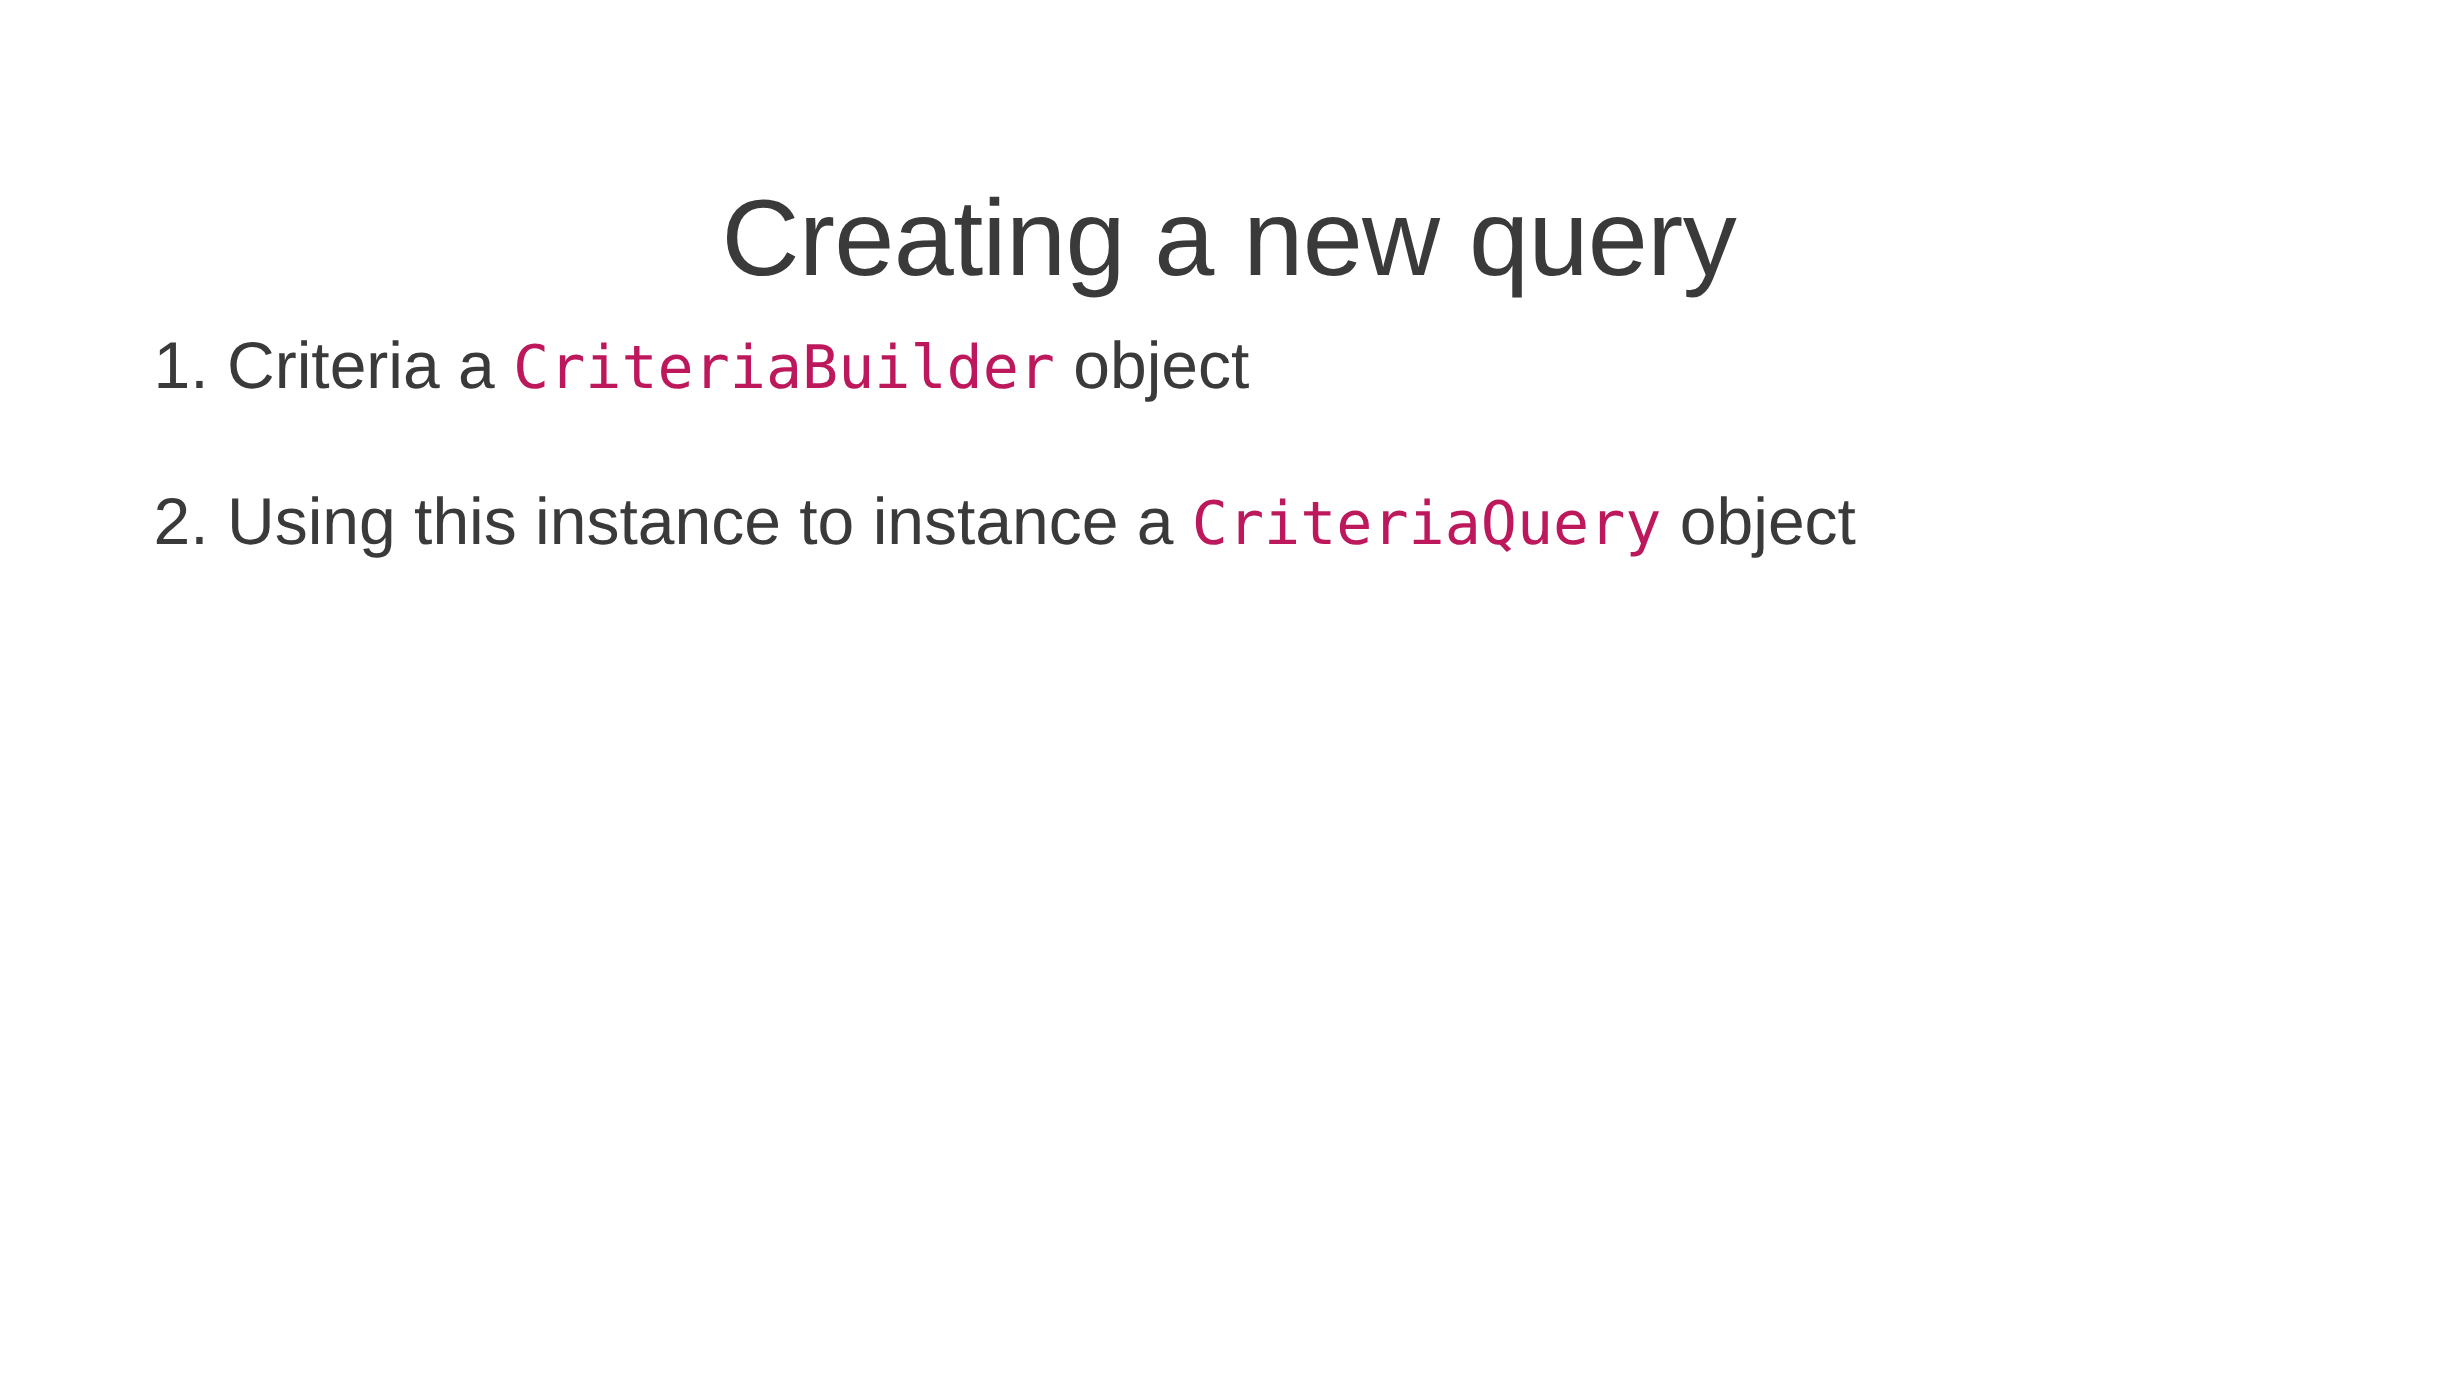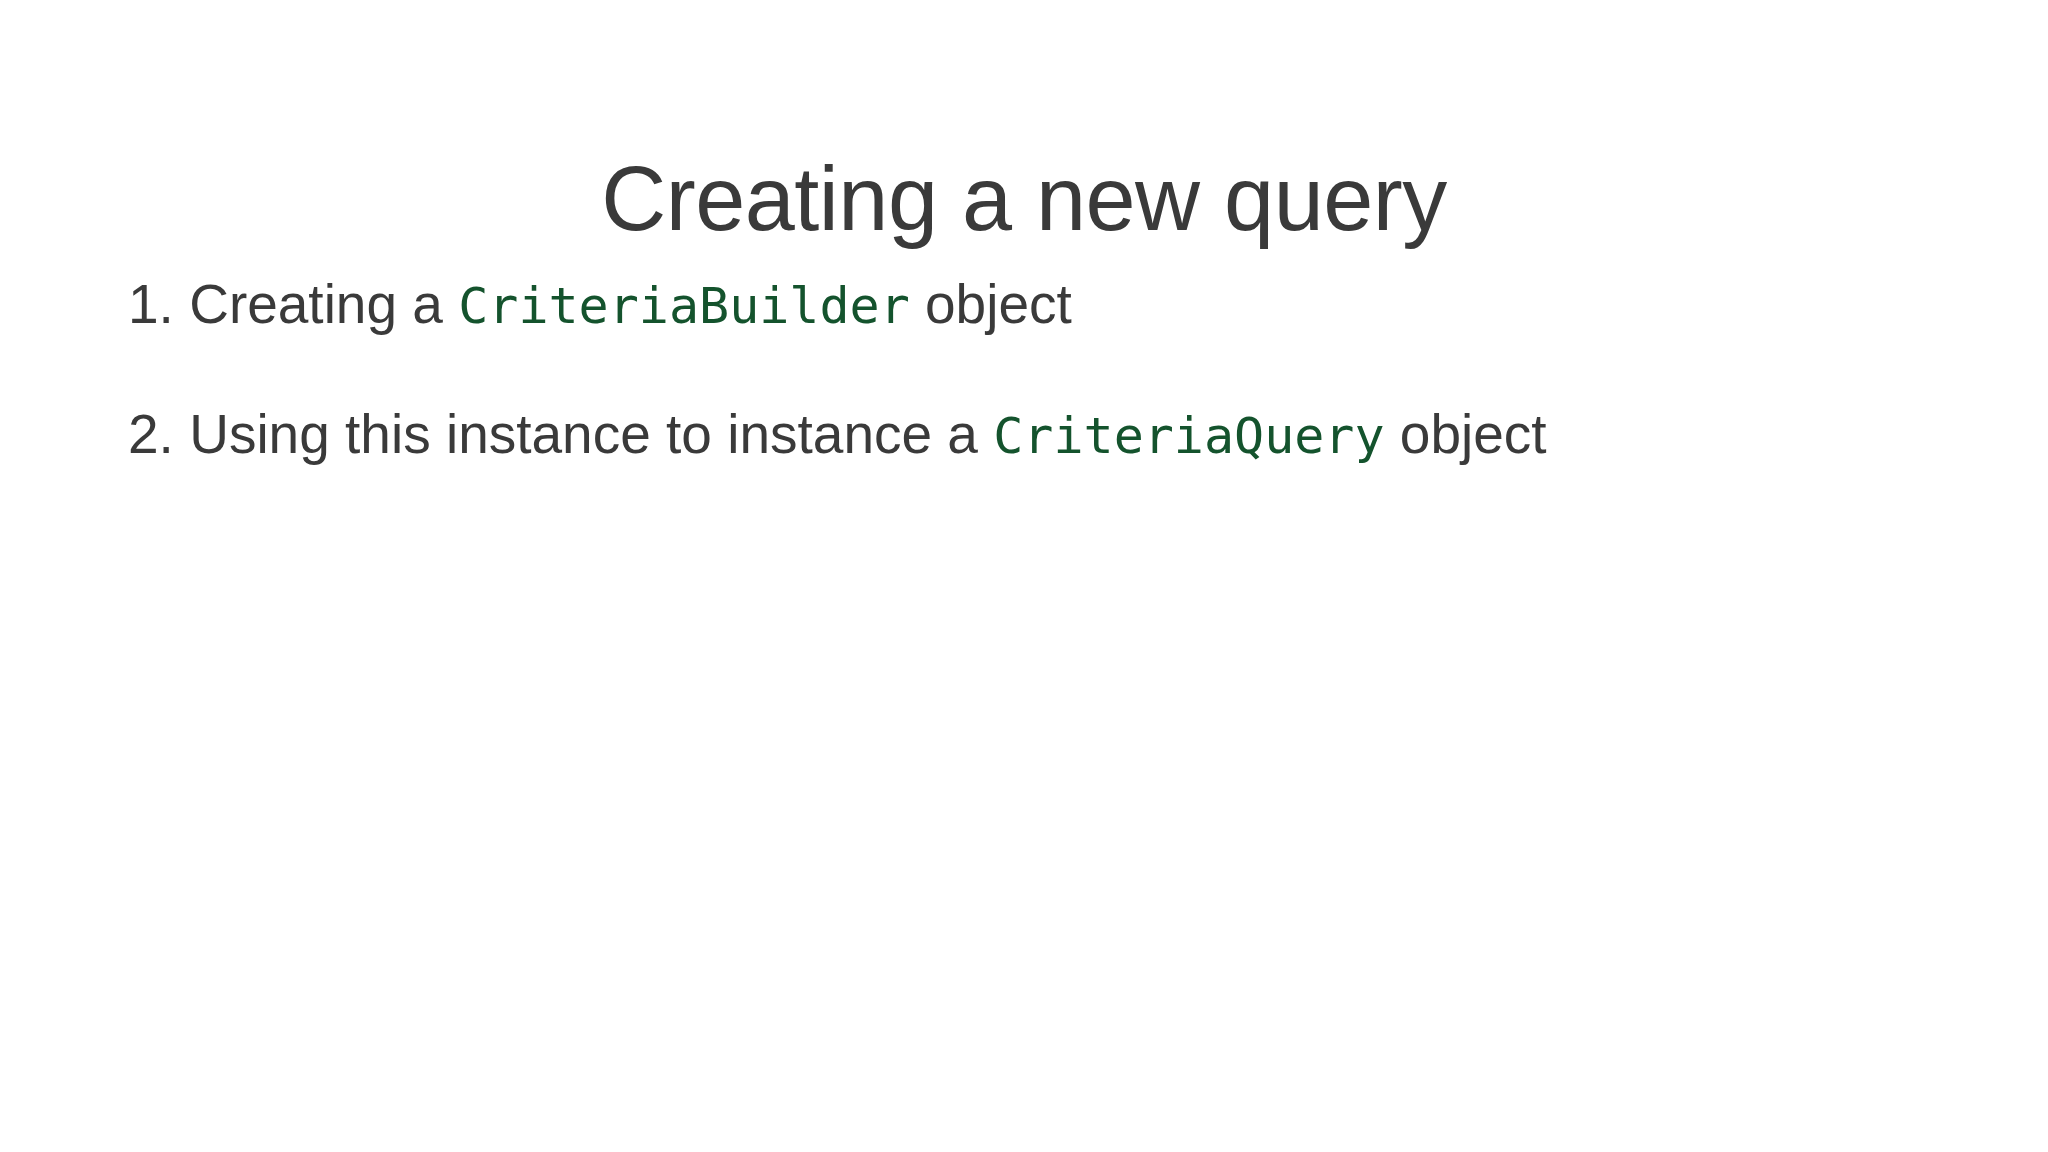--- a/index.html
+++ b/index.html
@@ -60,38 +60,38 @@
   }
 
   .body-line .seg {
     display: inline;
   }
 
   .body-line .seg.code {
     font-family: "DejaVu Sans Mono", "Liberation Mono", monospace;
     font-size: 50px;
     letter-spacing: 0px;
-    color: #14532d;
+    color: #be185d;
   }
 
   
   .sp::before { content: " "; white-space: pre; }
 </style>
 </head>
 <body>
 
 <div class="slide" style="background: rgb(255, 255, 255); color: rgb(58, 58, 58);">
 
   <h1 class="slide-title">Creating a new query</h1>
 
   <div class="body-block">
 
 
     <p class="body-line">
-      <span class="seg">1.</span><span class="sp"></span><span class="seg">Creating a</span><span class="sp"></span><span class="seg code">CriteriaBuilder</span><span class="sp"></span><span class="seg">object</span>
+      <span class="seg">1.</span><span class="sp"></span><span class="seg">Criteria a</span><span class="sp"></span><span class="seg code">CriteriaBuilder</span><span class="sp"></span><span class="seg">object</span>
     </p>
 
     <p class="body-line">
       <span class="seg">2.</span><span class="sp"></span><span class="seg">Using this instance to instance a</span><span class="sp"></span><span class="seg code">CriteriaQuery</span><span class="sp"></span><span class="seg">object</span>
     </p>
 
 
   </div>
 </div>
 

